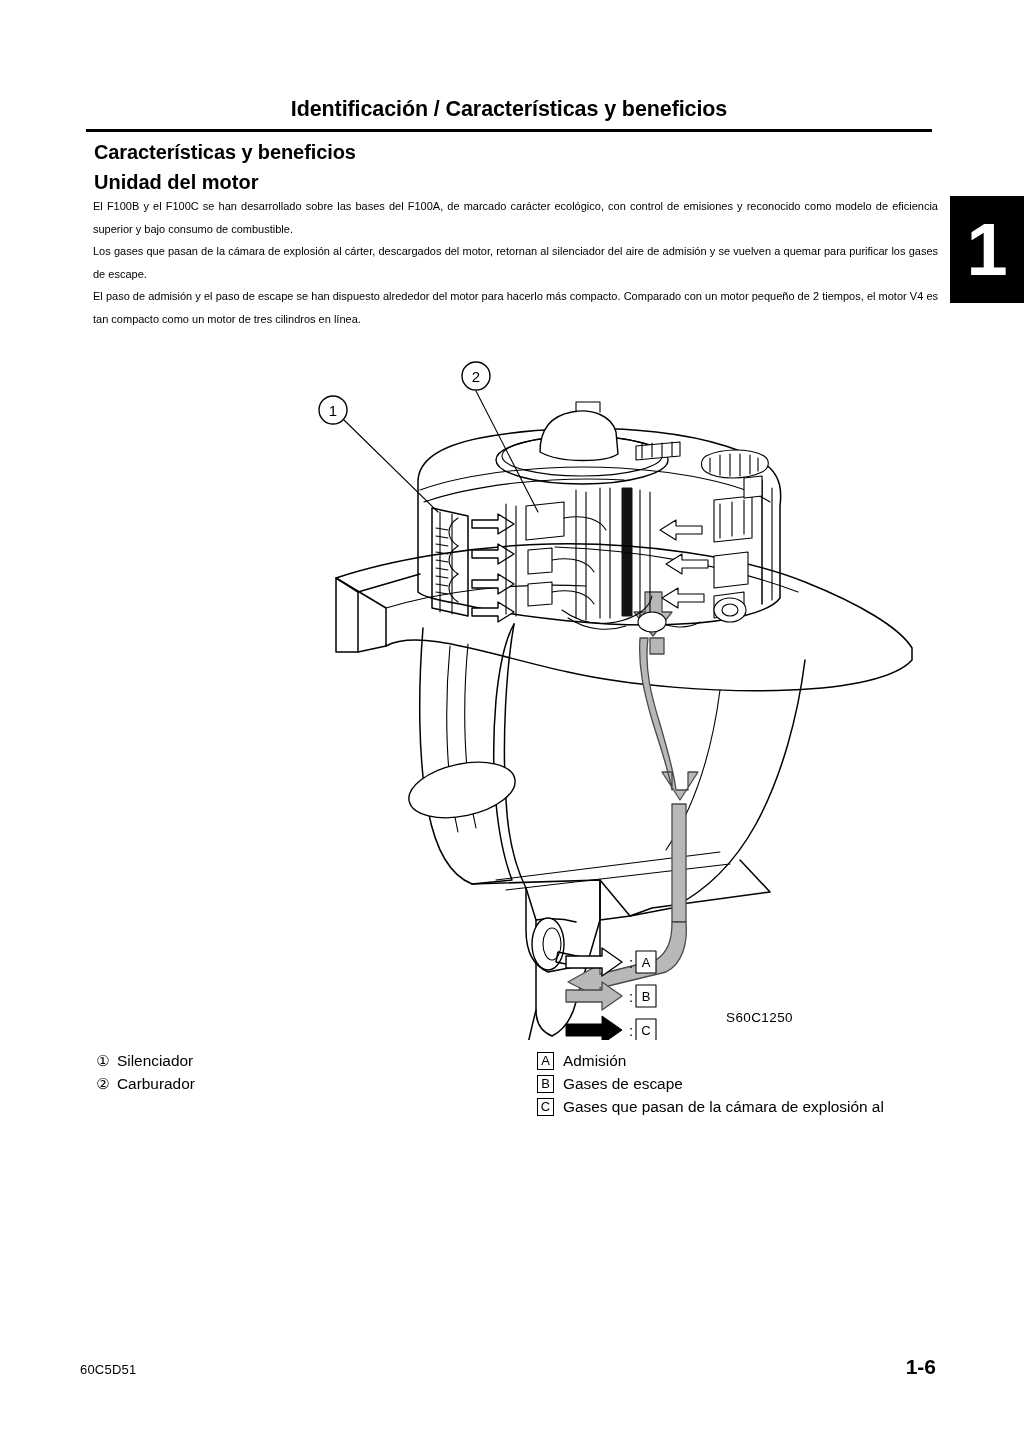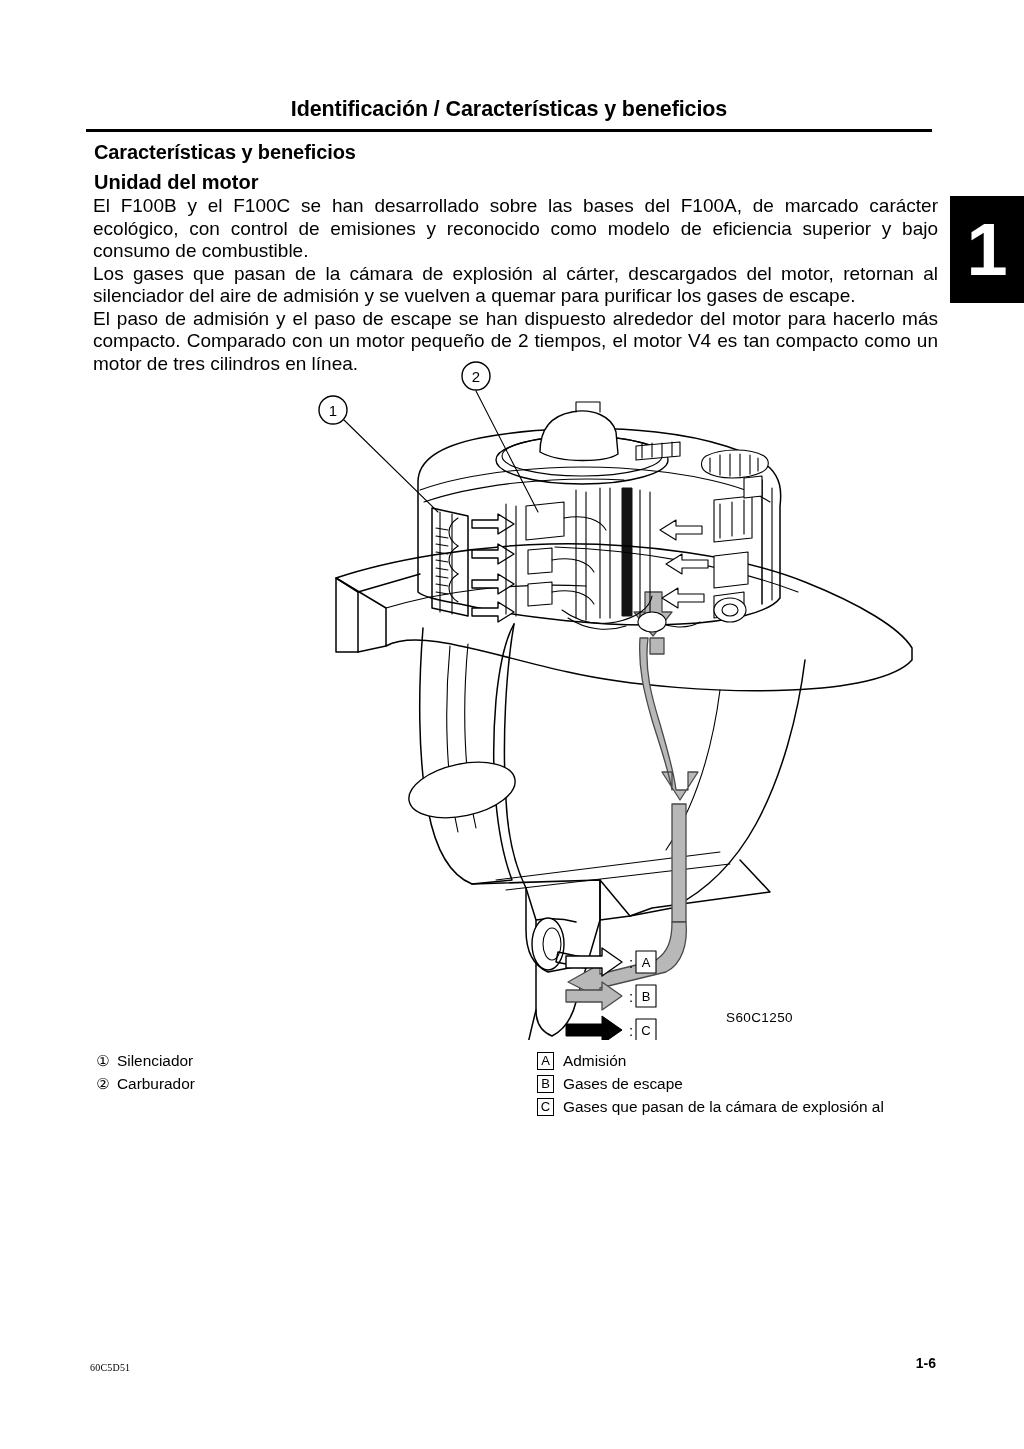--- a/index.html
+++ b/index.html
@@ -71,21 +71,21 @@
     left: 94px;
     top: 171px;
     font-size: 20px;
     font-weight: bold;
   }
   .body-copy {
     position: absolute;
     left: 93px;
     top: 195px;
     width: 845px;
-    font-size: 19px;
+    font-size: 11px;
     line-height: 22.5px;
     text-align: justify;
   }
   .body-copy p {
     margin: 0;
   }
 
   
   .figure {
     position: absolute;
@@ -142,31 +142,30 @@
     padding-left: 4px;
   }
   .legend-text .wrap-indent {
     display: block;
     padding-left: 0px;
   }
 
   
   .footer-left {
     position: absolute;
-    left: 90px;
+    left: 80px;
     top: 1362px;
-    font-size: 10px;
+    font-size: 13px;
     letter-spacing: 0.2px;
-    font-family: Liberation Serif, serif;
   }
   .footer-right {
     position: absolute;
     right: 88px;
     top: 1355px;
-    font-size: 14px;
+    font-size: 21px;
     font-weight: bold;
   }
 </style>
 </head>
 <body>
 
 <div class="page-header">
   <span class="header-title">Identificación / Características y beneficios</span>
 </div>
 <div class="header-rule"></div>

